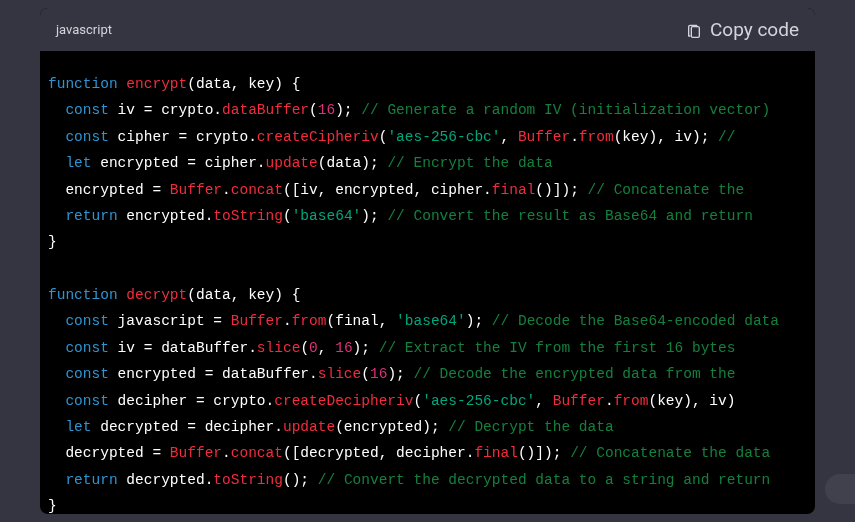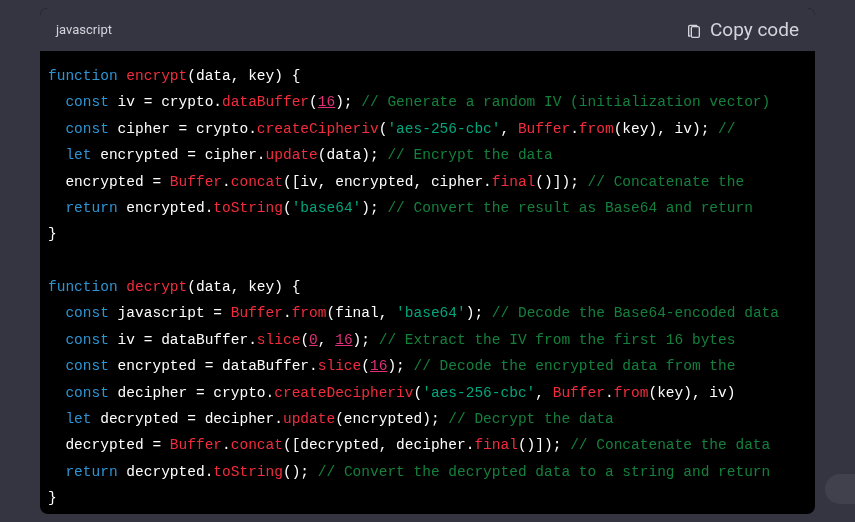--- a/index.html
+++ b/index.html
@@ -15,20 +15,21 @@
       overflow: hidden;
       padding: 8px 40px 8px 40px;
     }
     .code-container {
       background: #000000;
       border-radius: 8px;
       overflow: hidden;
       height: 100%;
       display: flex;
       flex-direction: column;
+      gap: 8px;
     }
     .code-header {
       background: #343541;
       display: flex;
       justify-content: space-between;
       align-items: center;
       padding: 10px 16px;
       color: #d1d5db;
       font-size: 13px;
     }
@@ -70,21 +71,21 @@
     pre {
       font-family: "Consolas", "Monaco", "Courier New", monospace;
       font-size: 14.5px;
       line-height: 1.82;
       white-space: pre;
       color: #ffffff;
     }
     .tok-k { color: #2e95d3; }   
     .tok-fn { color: #f22c3d; }  
     .tok-s { color: #00a67d; }   
-    .tok-n { color: #df3079; text-decoration: underline; }   
+    .tok-n { color: #df3079; }   
     .tok-c { color: #15803d; }   
     .tok-p { color: #ffffff; }   
     
     .fab {
       position: fixed;
       bottom: 18px;
       right: 0;
       width: 30px;
       height: 30px;
       background: #494a54;

